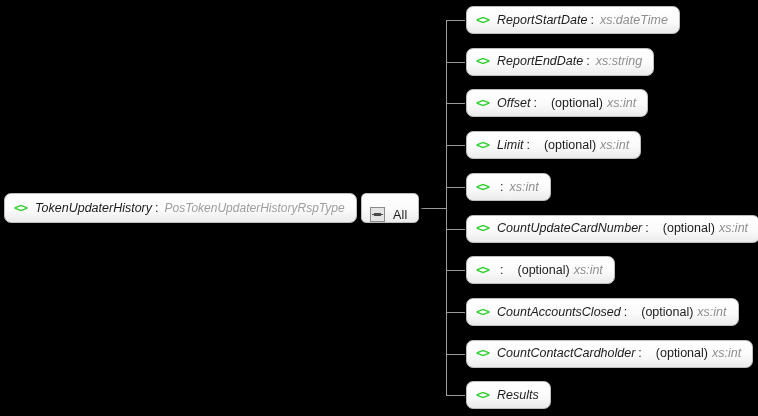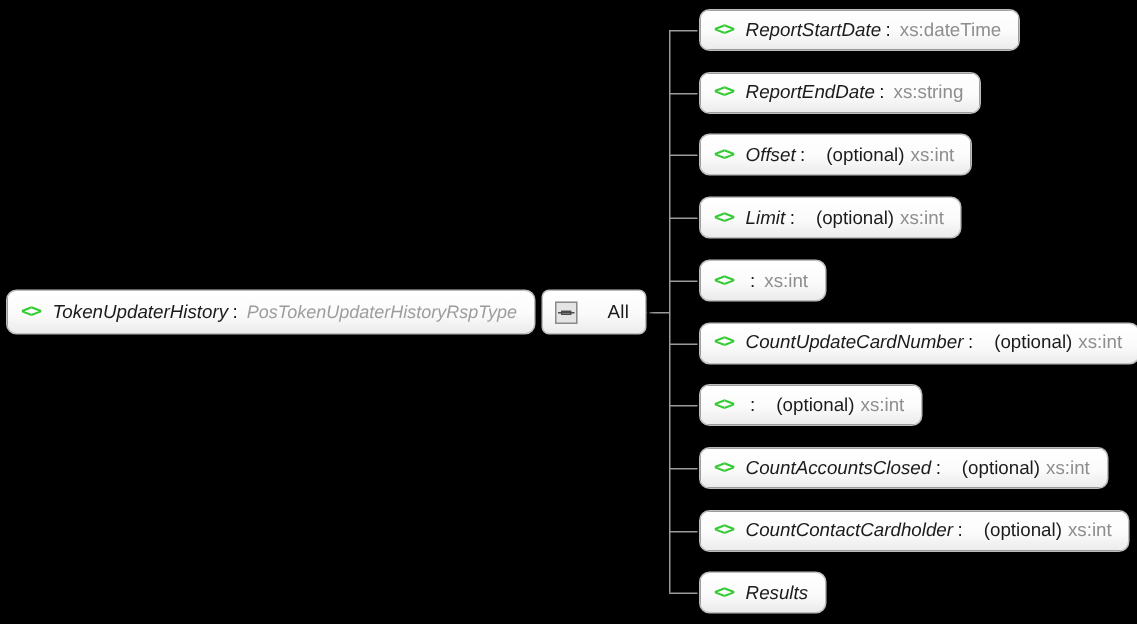--- a/index.html
+++ b/index.html
@@ -61,45 +61,45 @@
     letter-spacing: -1px;
     margin-right: 8px;
     transform: translateY(-0.5px);
   }
 
   .nm { color: #1b1b1b; font-style: italic; }
   .sep { color: #1b1b1b; margin: 0 2px 0 3px; }
   .opt { color: #1b1b1b; margin-left: 12px; }
   .ty {
     color: #8e8e8e;
+    font-style: italic;
     margin-left: 4px;
   }
   .ty-root {
     color: #9d9d9d;
     font-style: italic;
     font-size: 12px;
     margin-left: 4px;
   }
 
   
   .all-node {
     position: absolute;
     display: inline-flex;
-    align-items: center;
+    align-items: flex-end;
     box-sizing: border-box;
     height: 30px;
     padding: 0 10px 0 8px;
     background: linear-gradient(to bottom, #ffffff 0%, #fafafa 55%, #ececec 100%);
     border: 1px solid #bdbdbd;
     border-radius: 5px;
     box-shadow: 2px 2px 0 0 rgba(0,0,0,0.92),
                 3px 3px 3px 0 rgba(0,0,0,0.55);
     font-size: 12.5px;
     color: #1b1b1b;
-    gap: 12px;
   }
   .all-glyph {
     position: relative;
     width: 15px;
     height: 15px;
     box-sizing: border-box;
     border: 1px solid #8a8a8a;
     background: #e4e4e4;
     margin-right: 8px;
     display: inline-block;

